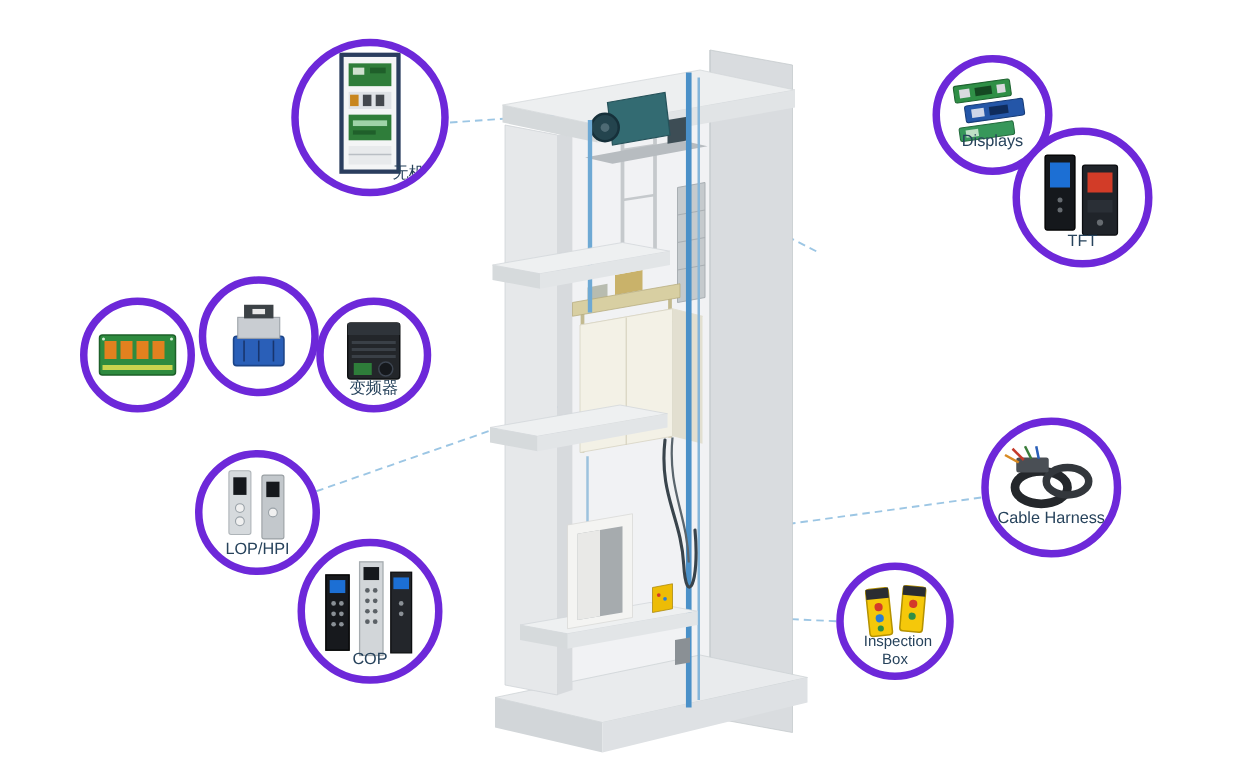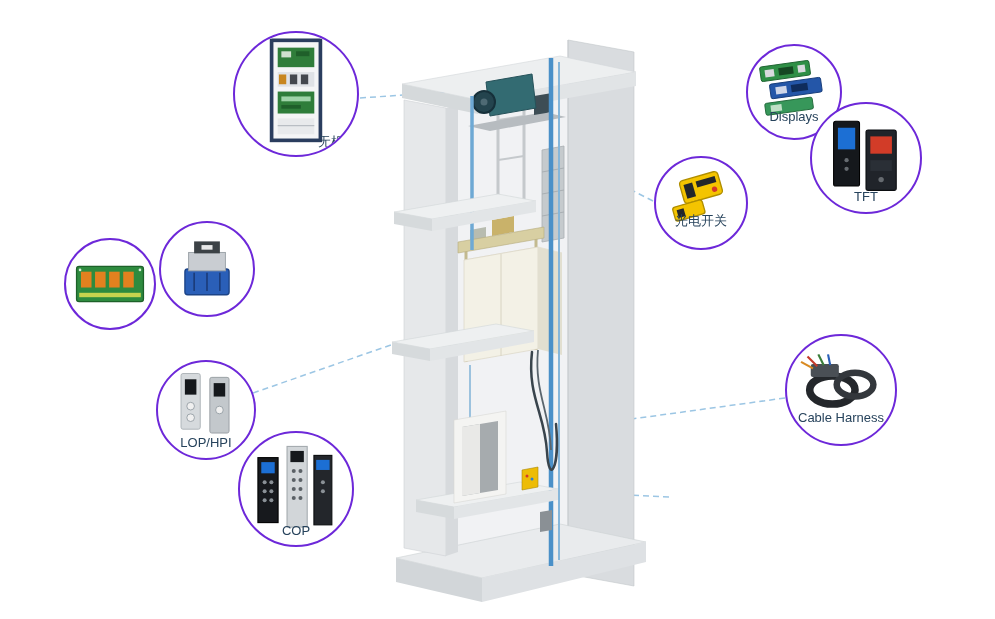--- a/index.html
+++ b/index.html
@@ -6,21 +6,21 @@
   html,body { background:#fff; }
   body {
     width:995px; height:619px; position:relative; overflow:hidden;
     font-family:"Liberation Sans","DejaVu Sans",sans-serif;
   }
   .stage { position:absolute; left:0; top:0; width:995px; height:619px; }
   svg.scene { position:absolute; left:0; top:0; z-index:1; }
 
   .bubble {
     position:absolute; border-radius:50%; background:#fff;
-    border:2px solid #6d28d9; overflow:hidden; z-index:2;
+    border:6px solid #6d28d9; overflow:hidden; z-index:2;
   }
   .bubble svg.art { position:absolute; left:0; top:0; width:100%; height:100%; }
   .lbl {
     position:absolute; left:0; right:0; bottom:8px; z-index:3;
     text-align:center; color:#27435c; font-size:13px; line-height:1.15;
   }
 
   .b-machine-room { left:60px;  top:8px;   width:170px; height:170px; }
   .b-mrl          { left:233px; top:31px;  width:126px; height:126px; }
   .b-displays     { left:746px; top:44px;  width:96px;  height:96px;  }
@@ -207,36 +207,33 @@
       <rect x="26" y="50" width="48" height="28" rx="3" fill="#2a5fb8" stroke="#1c4488" stroke-width="1.5"></rect>
       <line x1="36" y1="54" x2="36" y2="74" stroke="#18356e" stroke-width="1.5"></line>
       <line x1="50" y1="54" x2="50" y2="74" stroke="#18356e" stroke-width="1.5"></line>
       <line x1="64" y1="54" x2="64" y2="74" stroke="#18356e" stroke-width="1.5"></line>
       <rect x="30" y="32" width="40" height="20" fill="#c9cdd2" stroke="#9aa0a6" stroke-width="1"></rect>
       <rect x="36" y="20" width="28" height="13" fill="#3c4246"></rect>
       <rect x="44" y="24" width="12" height="5" fill="#e8e8e8"></rect>
     </svg>
   </div>
 
-
-  <div class="bubble b-photo">
-    <svg class="art" viewBox="0 0 100 100">
-      <g transform="rotate(-16 50 40)">
-        <rect x="30" y="20" width="44" height="26" rx="4" fill="#f4c400" stroke="#b08e00" stroke-width="1.5"></rect>
-        <rect x="34" y="25" width="10" height="16" fill="#23262a"></rect>
-        <rect x="48" y="25" width="22" height="7" fill="#23262a"></rect>
-        <circle cx="66" cy="39" r="3" fill="#d43a2a"></circle>
-      </g>
-      <g transform="rotate(-16 38 60)">
-        <rect x="20" y="50" width="34" height="16" rx="3" fill="#f4c400" stroke="#b08e00" stroke-width="1.5"></rect>
-        <rect x="24" y="54" width="8" height="9" fill="#23262a"></rect>
-      </g>
-    </svg>
-    <span class="lbl">光电开关</span>
-  </div>
+  <div class="bubble b-inverter">
+    <svg class="art" viewBox="0 0 100 100">
+      <rect x="24" y="18" width="52" height="56" rx="3" fill="#23262a" stroke="#0e1012" stroke-width="1.5"></rect>
+      <rect x="24" y="18" width="52" height="12" fill="#2f343a"></rect>
+      <rect x="28" y="36" width="44" height="3" fill="#3a4047"></rect>
+      <rect x="28" y="43" width="44" height="3" fill="#3a4047"></rect>
+      <rect x="28" y="50" width="44" height="3" fill="#3a4047"></rect>
+      <rect x="30" y="58" width="18" height="12" fill="#2e7d3a"></rect>
+      <circle cx="62" cy="64" r="7" fill="#15181c" stroke="#3c4450" stroke-width="1.5"></circle>
+    </svg>
+    <span class="lbl">变频器</span>
+  </div>
+
 
   <div class="bubble b-lop">
     <svg class="art" viewBox="0 0 100 100">
       <rect x="24" y="12" width="20" height="58" rx="2" fill="#d6dadd" stroke="#aeb4b8" stroke-width="1"></rect>
       <rect x="28" y="18" width="12" height="16" fill="#15181c"></rect>
       <circle cx="34" cy="46" r="4" fill="#f0f0f0" stroke="#9aa2a8" stroke-width="1"></circle>
       <circle cx="34" cy="58" r="4" fill="#f0f0f0" stroke="#9aa2a8" stroke-width="1"></circle>
       <rect x="54" y="16" width="20" height="58" rx="2" fill="#c3c8cc" stroke="#9aa0a4" stroke-width="1"></rect>
       <rect x="58" y="22" width="12" height="14" fill="#15181c"></rect>
       <circle cx="64" cy="50" r="4" fill="#f0f0f0" stroke="#9aa2a8" stroke-width="1"></circle>
@@ -278,14 +275,32 @@
       <ellipse cx="63" cy="45" rx="17" ry="11" fill="none" stroke="#33373c" stroke-width="6"></ellipse>
       <rect x="22" y="26" width="26" height="12" rx="2" fill="#4a4f55"></rect>
       <line x1="24" y1="30" x2="13" y2="24" stroke="#d88a22" stroke-width="2"></line>
       <line x1="28" y1="28" x2="19" y2="19" stroke="#c43a2a" stroke-width="2"></line>
       <line x1="34" y1="27" x2="29" y2="17" stroke="#3a7d3a" stroke-width="2"></line>
       <line x1="40" y1="27" x2="38" y2="17" stroke="#2a5fb8" stroke-width="2"></line>
     </svg>
     <span class="lbl">Cable Harness</span>
   </div>
 
+  <div class="bubble b-inspection">
+    <svg class="art" viewBox="0 0 100 100">
+      <g transform="rotate(-6 36 46)">
+        <rect x="24" y="18" width="22" height="46" rx="3" fill="#f5c80a" stroke="#b59200" stroke-width="1.5"></rect>
+        <rect x="24" y="18" width="22" height="10" fill="#2a2d31"></rect>
+        <circle cx="35" cy="36" r="4" fill="#d43a2a"></circle>
+        <circle cx="35" cy="47" r="4" fill="#2a7dd4"></circle>
+        <circle cx="35" cy="57" r="3" fill="#2f8f46"></circle>
+      </g>
+      <g transform="rotate(5 66 42)">
+        <rect x="56" y="16" width="22" height="44" rx="3" fill="#f5c80a" stroke="#b59200" stroke-width="1.5"></rect>
+        <rect x="56" y="16" width="22" height="9" fill="#2a2d31"></rect>
+        <circle cx="67" cy="33" r="4" fill="#d43a2a"></circle>
+        <circle cx="67" cy="45" r="3.5" fill="#2f8f46"></circle>
+      </g>
+    </svg>
+    <span class="lbl">Inspection Box</span>
+  </div>
 
 </div>
 
 </body></html>

